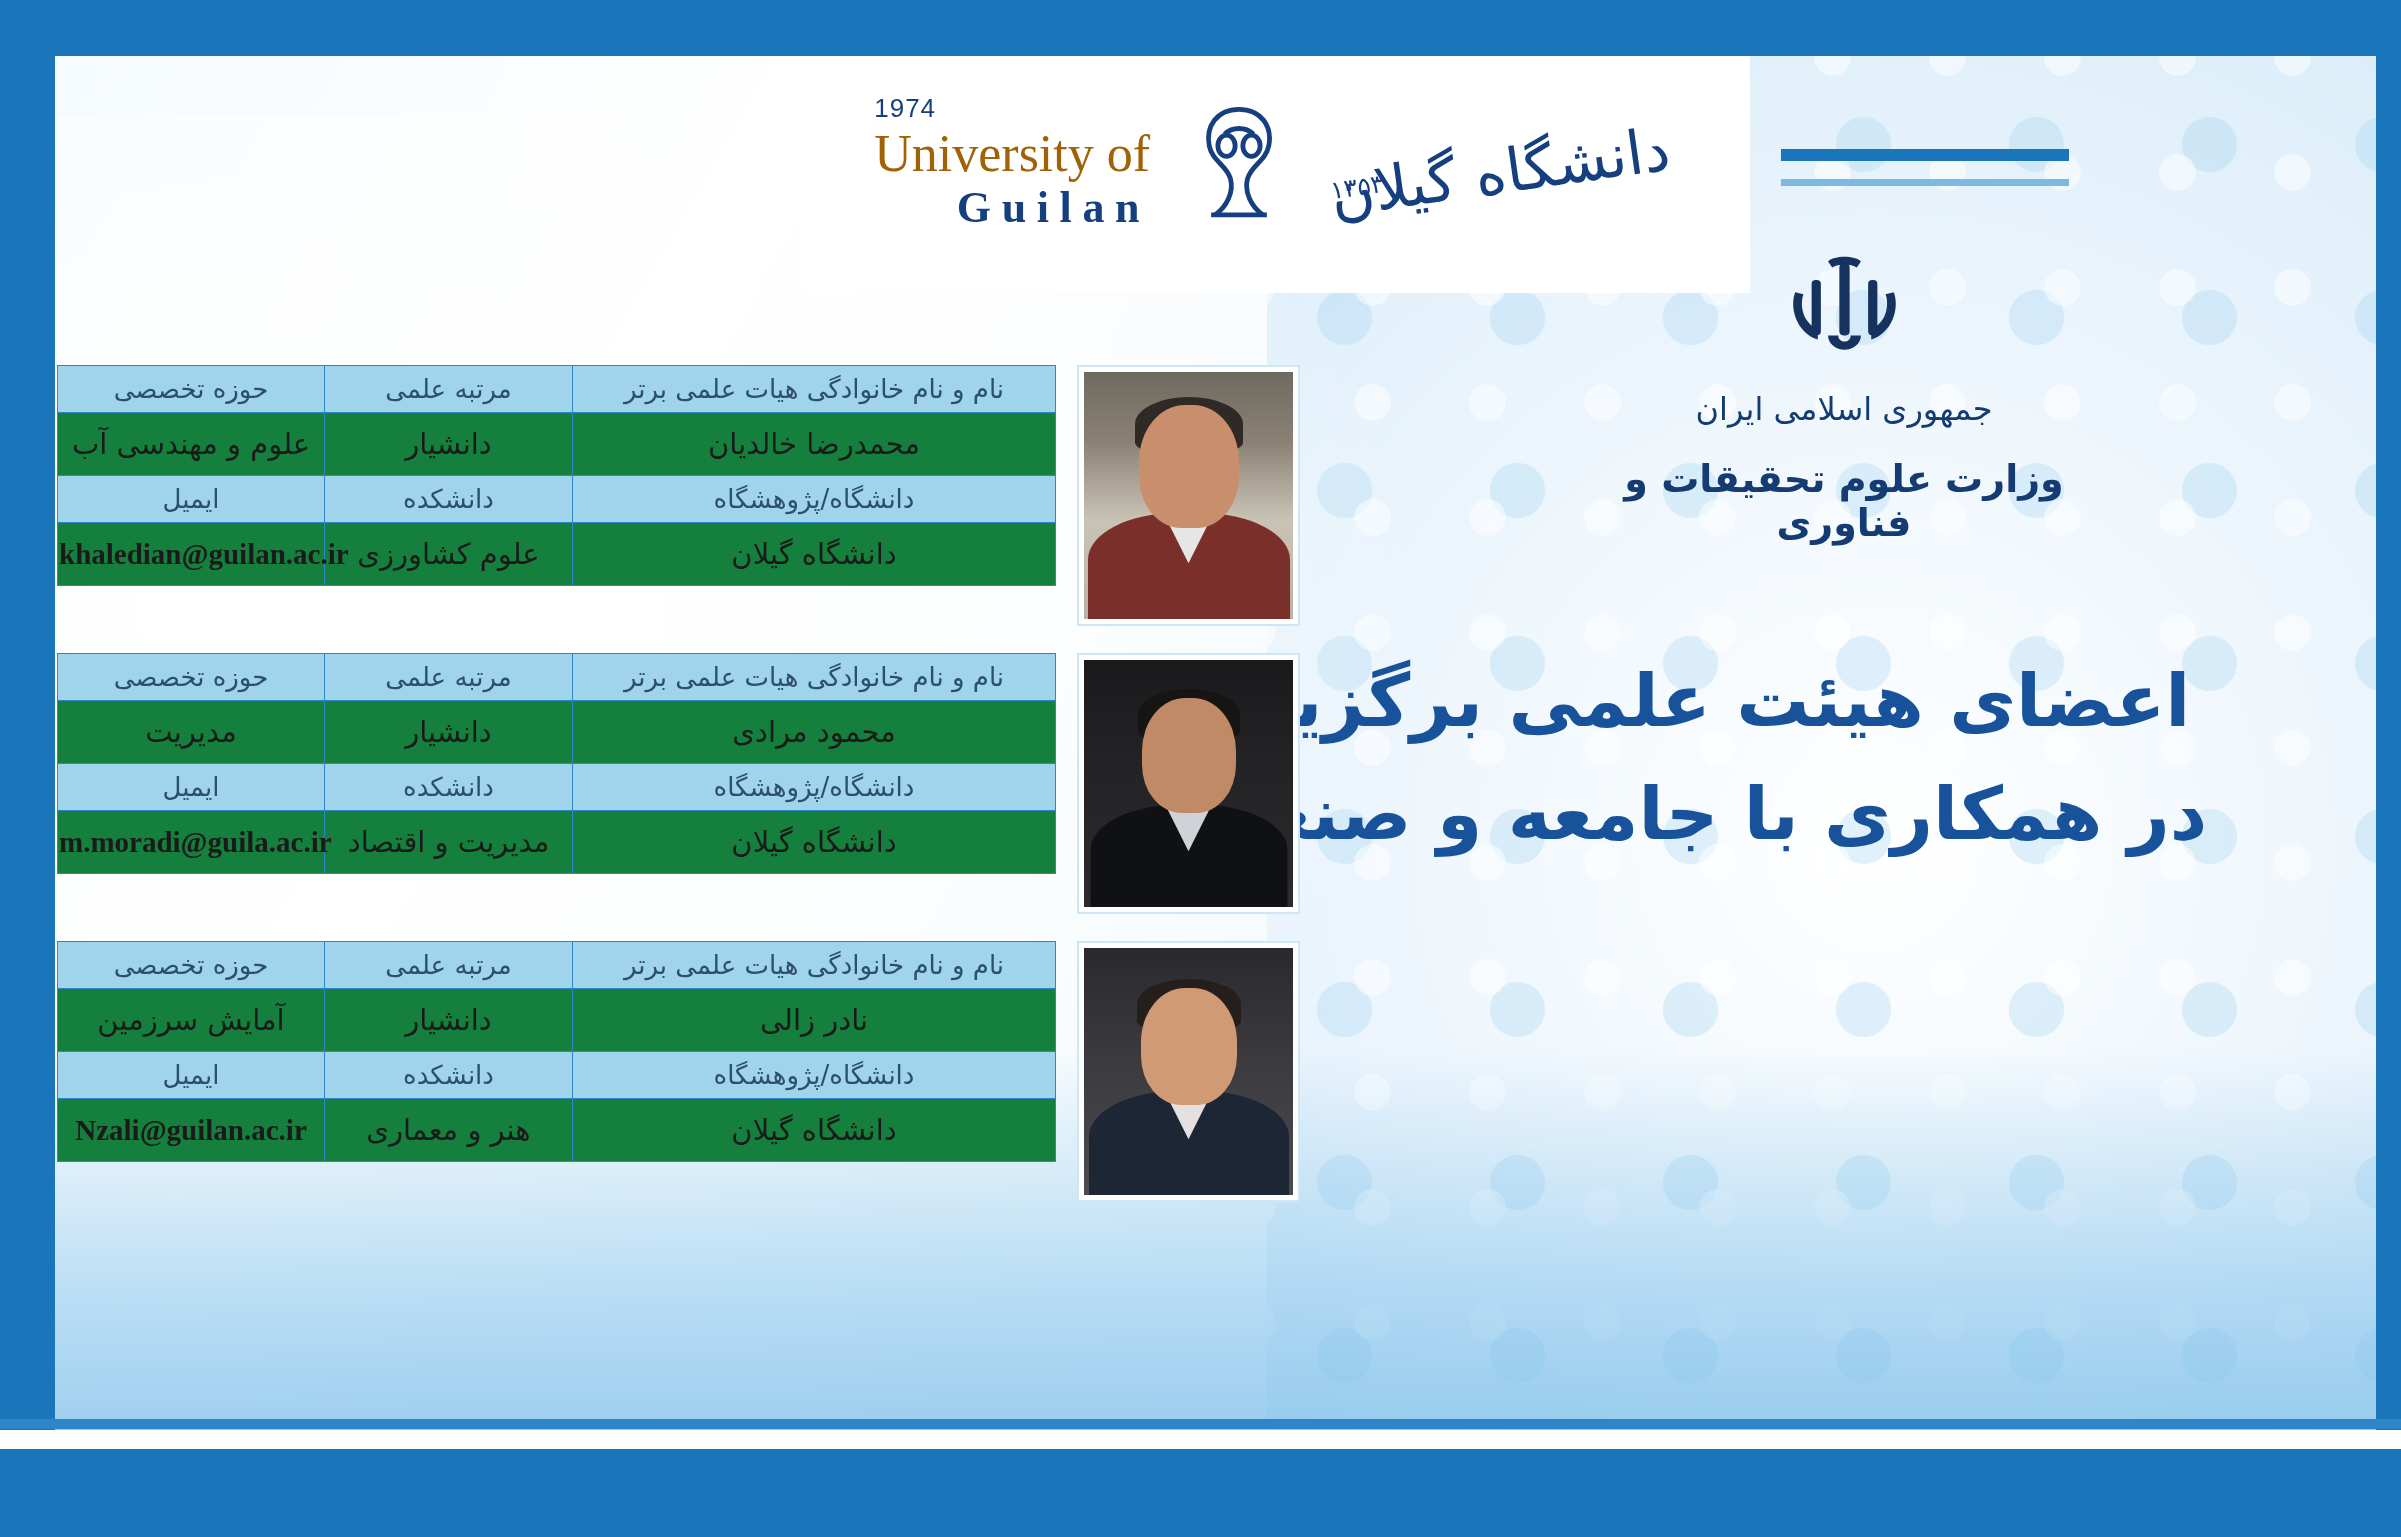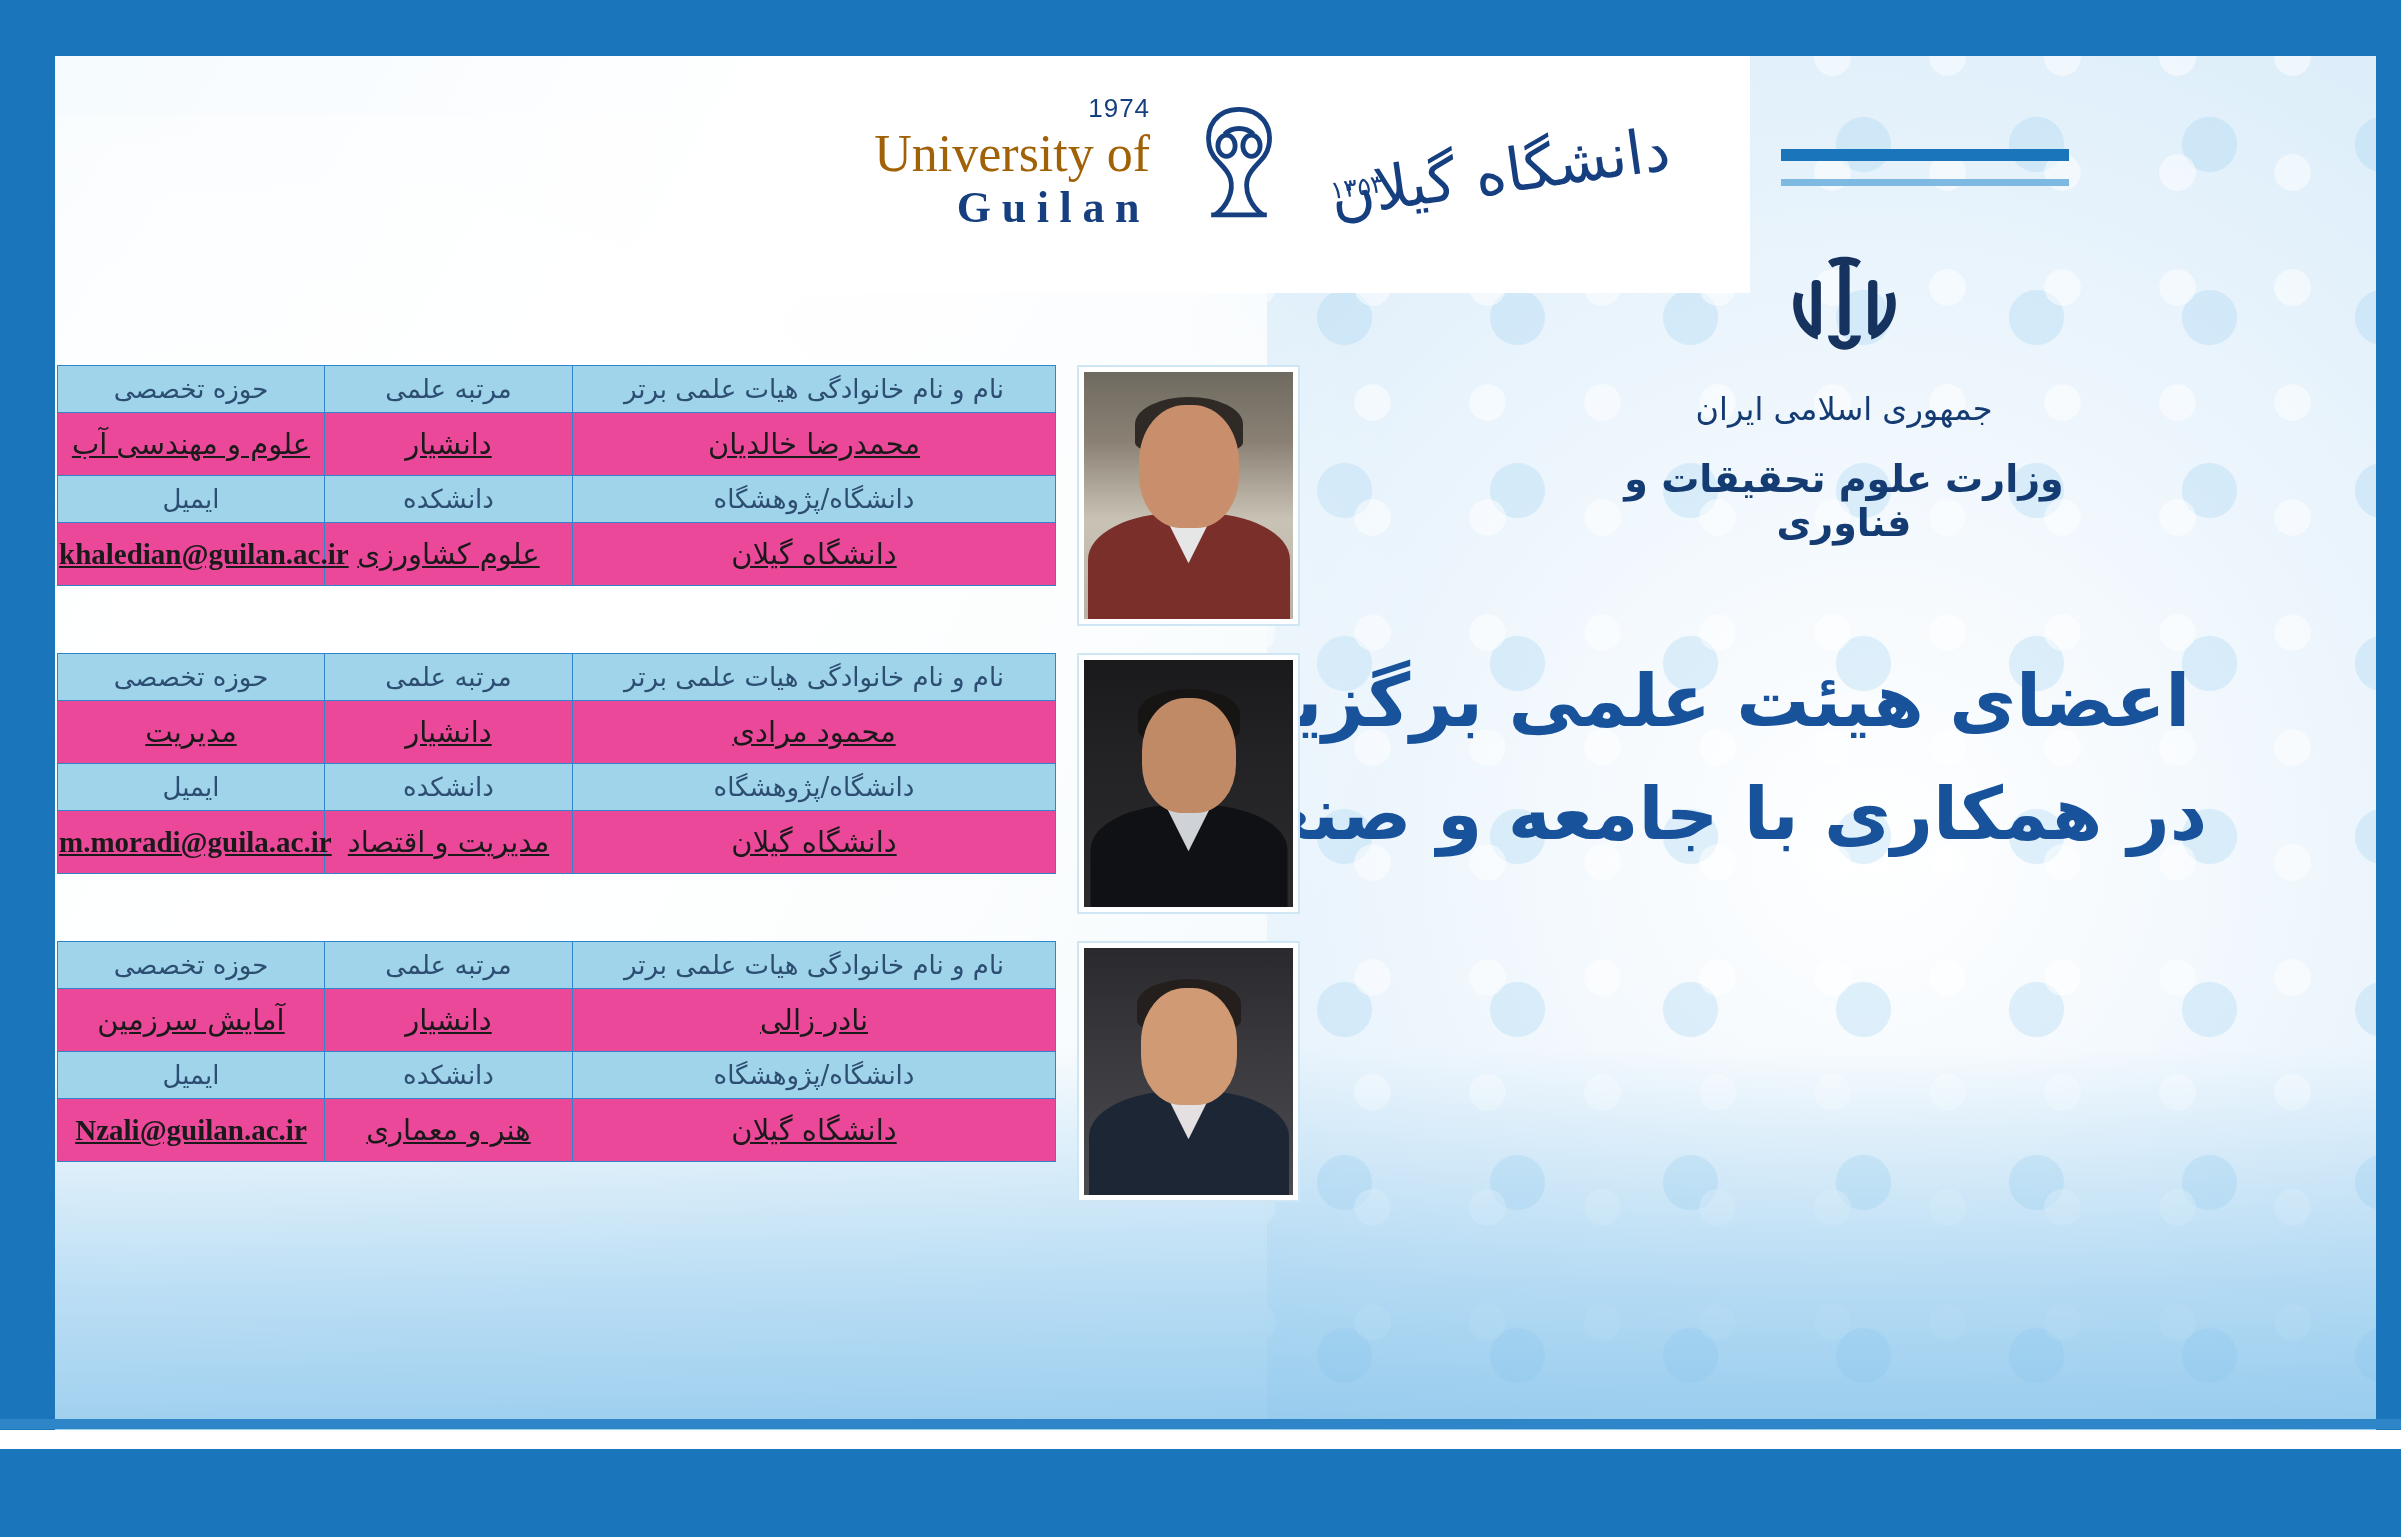--- a/index.html
+++ b/index.html
@@ -102,21 +102,21 @@
   }
   .logo-en {
     text-align: right;
     line-height: 1.12;
   }
   .logo-year {
     font-size: 26px;
     letter-spacing: 1px;
     color: #163f80;
     margin-bottom: 1.9px;
-    text-align: right;
+    text-align: left;
   }
   .logo-en-1 {
     font-size: 52px;
     font-family: "Liberation Serif", serif;
     font-weight: 400;
     color: #a16207;
   }
   .logo-en-2 {
     font-size: 44px;
     font-weight: bold;
@@ -210,22 +210,21 @@
     font-size: 29px;
     color: #1a1a1a;
   }
   table.info td.head {
     background: #9fd4ea;
     color: #2d4e72;
     font-size: 26px;
     height: 44px;
   }
   table.info td.body {
-    background: #ec4899;
-    text-decoration: underline;
+    background: #15803d;
   }
   .col-a { width: 480px; }
   .col-b { width: 245px; }
   .col-c { width: 264px; }
   td.mail {
     font-family: "Liberation Serif", serif;
     font-weight: bold;
     font-size: 32px;
     direction: ltr;
   }

